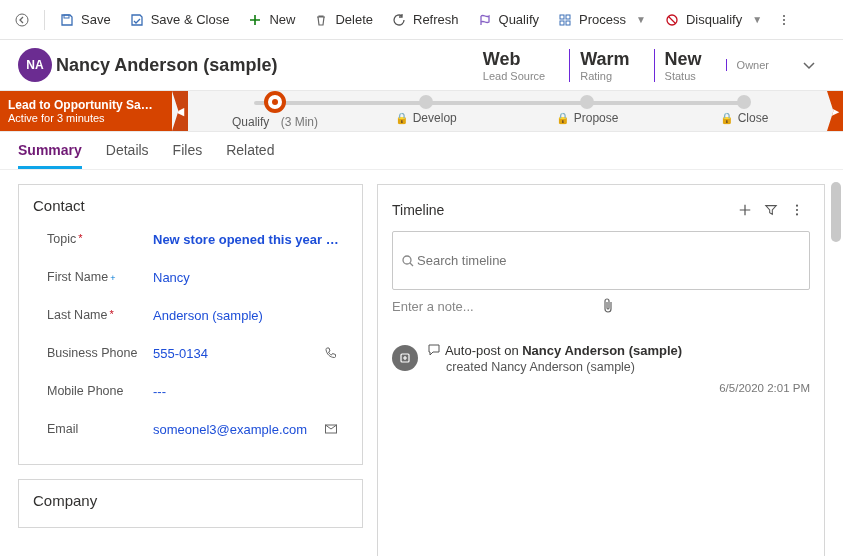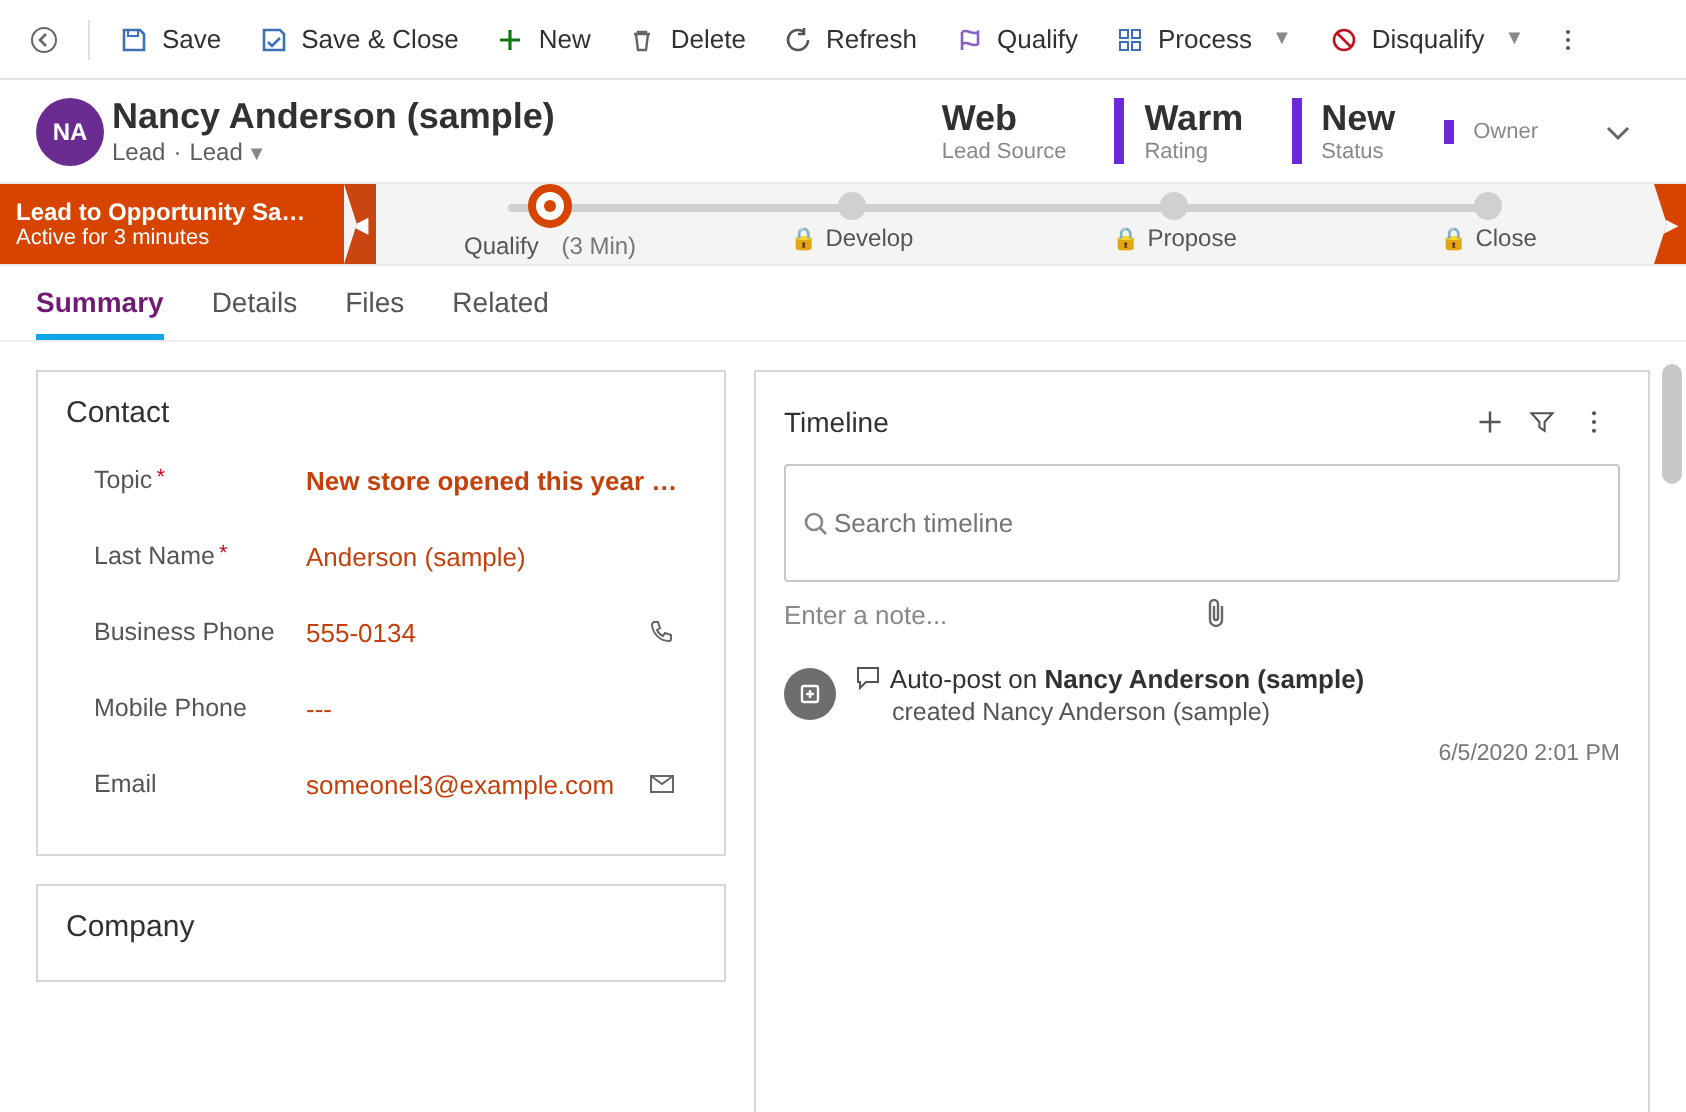--- a/index.html
+++ b/index.html
@@ -10,21 +10,21 @@
 .tb-ico{display:flex;align-items:center;justify-content:center;width:16px;height:16px}
 .chev{font-size:10px;color:#888;margin-left:4px}
 
 .header{display:flex;align-items:center;padding:8px 18px 8px 18px;gap:4px}
 .avatar{width:34px;height:34px;border-radius:50%;background:#6b2c91;color:#fff;font-size:12px;font-weight:600;display:flex;align-items:center;justify-content:center}
 .hd-left{flex:1;min-width:0}
 .hd-title{font-size:18px;font-weight:600}
 .hd-sub{font-size:12px;color:#605e5c;display:flex;align-items:center;gap:4px}
 .hd-sub .chev{margin-left:2px}
 .hd-right{display:flex;align-items:center;gap:14px}
-.hd-cell{padding:0 10px;border-left:5px solid #6d28d9}
+.hd-cell{padding:0 10px;border-left:1px solid #6d28d9}
 .hd-cell:first-child{border-left:none}
 .hd-val{font-size:18px;font-weight:600}
 .hd-lab{font-size:11px;color:#888}
 .hd-chev{padding:4px 8px;cursor:pointer;color:#888}
 
 .stagebar{position:relative;height:40px;background:#f4f4f4;display:flex;align-items:flex-end;border-top:1px solid #e8e8e8;border-bottom:1px solid #e8e8e8}
 .flag{position:relative;width:172px;height:40px;background:#d64400;color:#fff;box-sizing:border-box;padding:4px 18px 4px 8px;display:flex;flex-direction:column;justify-content:center;clip-path:polygon(0 0,100% 0,100% 100%,0 100%)}
 .flag-title{font-size:12px;font-weight:600;white-space:nowrap;overflow:hidden;text-overflow:ellipsis}
 .flag-sub{font-size:11px}
 .flag-nav{width:16px;height:40px;background:#ca4510;color:#fff;display:flex;align-items:center;justify-content:center;font-size:11px;cursor:pointer}
@@ -47,36 +47,36 @@
 
 .body{display:flex;gap:14px;padding:14px 18px 14px 18px;height:392px;box-sizing:border-box;overflow:hidden}
 .panel{border:1px solid #d6d6d6;background:#fff}
 .left-col{width:345px;display:flex;flex-direction:column;gap:14px}
 .contact{padding:12px 14px 16px 14px}
 .sec-title{font-size:15px;color:#323130;margin-bottom:6px}
 .frow{display:flex;align-items:center;height:38px}
 .flab{width:120px;color:#555;font-size:12.5px;padding-left:14px;box-sizing:border-box}
 .freq{color:#c50f1f;font-size:11px;vertical-align:top;margin-left:2px}
 .flock{color:#0078d4;font-size:9px;margin-left:2px}
-.fval{flex:1;font-size:13px;color:#c2410c;padding-right:6px;white-space:nowrap;overflow:hidden;text-overflow:ellipsis}
+.fval{flex:1;font-size:13px;color:#1d4ed8;padding-right:6px;white-space:nowrap;overflow:hidden;text-overflow:ellipsis}
 .fval.bold{font-weight:600}
 .ficon{width:24px;text-align:center;color:#777;font-size:13px;cursor:pointer}
 .company{padding:12px 14px}
 
 .right-col{flex:1}
 .timeline{padding:12px 14px;height:100%}
 .tl-head{display:flex;align-items:center}
 .tl-title{flex:1;font-size:14px}
 .tl-act{width:26px;height:26px;display:flex;align-items:center;justify-content:center;cursor:pointer;color:#555;border:none;background:none}
 .tl-search{margin-top:8px;border:1px solid #c8c8c8;border-radius:2px;display:flex;align-items:center;padding:20px 8px;color:#777}
 .tl-search input{border:none;outline:none;font-size:13px;flex:1;background:none}
 .tl-note{margin-top:8px;display:flex;align-items:center;color:#888;font-size:13px}
 .tl-note span{flex:1}
 .tl-note .attach{cursor:pointer;color:#666}
-.tl-item{margin-top:17px;display:flex;gap:10px}
+.tl-item{margin-top:29px;display:flex;gap:10px}
 .tl-ico{width:26px;height:26px;border-radius:50%;background:#6e6e6e;color:#fff;display:flex;align-items:center;justify-content:center;font-size:12px;margin-top:2px}
 .tl-body{flex:1}
 .tl-line1{font-size:13px}
 .tl-line1 .bold{font-weight:600}
 .tl-line2{font-size:12.5px;color:#555;margin-top:2px;padding-left:18px}
 .tl-time{text-align:right;font-size:11.5px;color:#777;margin-top:8px}
 
 .scroll{position:absolute;right:2px;top:182px;width:10px;height:60px;background:#c8c8c8;border-radius:5px}
 svg{display:block}
 </style>
@@ -177,25 +177,20 @@
       </span>
     </button>
 </div>
 
 <div class="header">
   <div class="avatar">
       <span>NA</span>
     </div>
   <div class="hd-left">
     <div class="hd-title">Nancy Anderson (sample)</div>
-    <div class="hd-sub">
-      <span>Lead</span>
-      <span>·</span>
-      <span><span>Lead</span><span class="chev">▼</span></span>
-    </div>
   </div>
   <div class="hd-right">
     <div class="hd-cell">
         <div class="hd-val">Web</div>
         <div class="hd-lab">Lead Source</div>
       </div>
     <div class="hd-cell">
         <div class="hd-val">Warm</div>
         <div class="hd-lab">Rating</div>
       </div>
@@ -257,20 +252,24 @@
   <div class="tab">Related</div>
 </div>
 
 <div class="body">
   <div class="left-col">
     <div class="panel contact">
       <div class="sec-title">Contact</div>
       <div class="frow">
         <div class="flab"><span>Topic</span><span class="freq">*</span></div>
         <div class="fval bold">New store opened this year - f...</div>
+      </div>
+      <div class="frow">
+        <div class="flab"><span>First Name</span><span class="flock">+</span></div>
+        <div class="fval">Nancy</div>
       </div>
       <div class="frow">
         <div class="flab"><span>Last Name</span><span class="freq">*</span></div>
         <div class="fval">Anderson (sample)</div>
       </div>
       <div class="frow">
         <div class="flab"><span>Business Phone</span></div>
         <div class="fval">555-0134</div>
         <div class="ficon">
             <svg width="14" height="14" viewBox="0 0 14 14">

